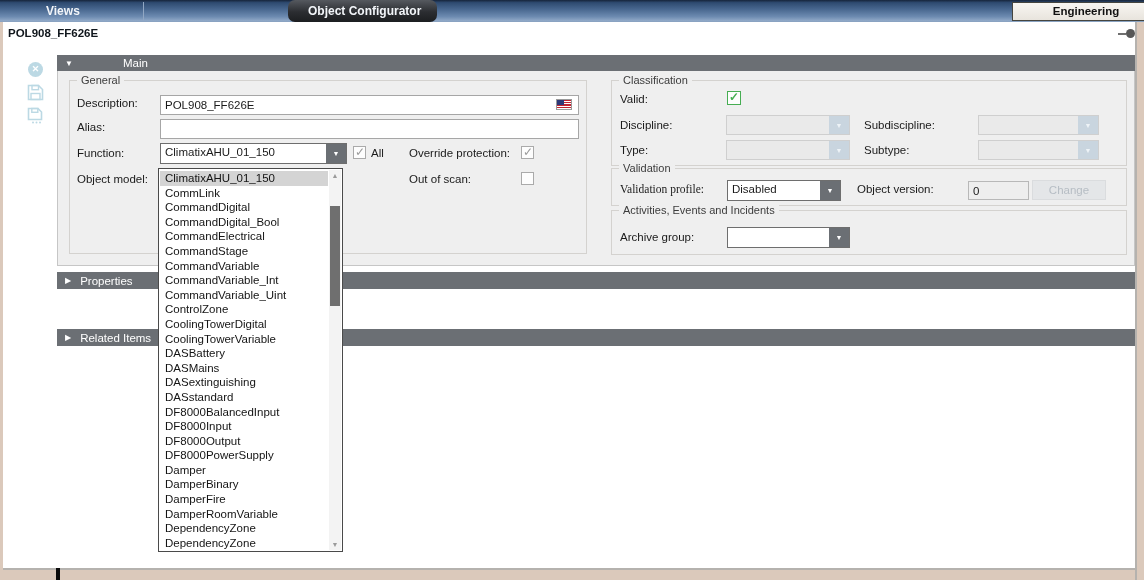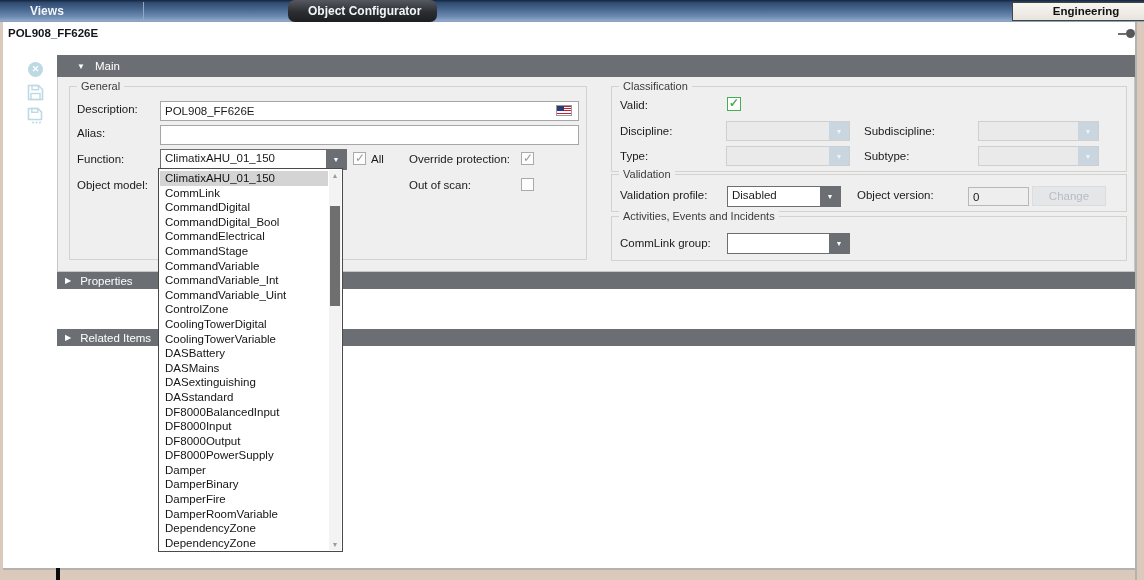--- a/index.html
+++ b/index.html
@@ -10,21 +10,21 @@
   
   .frame-left  { left:0; top:22px; width:3px; height:558px; background:#dbc9bb; z-index:45; }
   .frame-right { left:1135px; top:22px; width:9px; height:558px; background:#dbc9bb; border-left:2px solid #b5b2ae; z-index:45; }
   .frame-bottom{ left:0; top:568px; width:1144px; height:12px; background:#dbc9bb; border-top:2px solid #b5b2ae; z-index:44; }
   .cursor-artifact { left:56px; top:568px; width:4px; height:12px; background:#0a0a0a; z-index:50; }
 
   
   .tabbar { left:0; top:0; width:1144px; height:22px; z-index:40;
     background:linear-gradient(180deg,#16243a 0%,#2e4a70 12%,#48678f 42%,#6d8bb1 76%,#93abc9 96%,#7e98b8 100%); }
   .tab { position:absolute; top:0; height:22px; color:#f2f5f9; font-size:12px; font-weight:bold; line-height:22px; padding-left:10px; cursor:default; }
-  .tab-views    { left:0;  width:143px;padding-left:30px; }
+  .tab-views    { left:16px;  width:143px;padding-left:30px; }
   .tab-graphics { left:144px; width:144px; }
   .tab-sep { position:absolute; left:143px; top:2px; width:1px; height:18px; background:#91a7c3; }
   .tab-active { position:absolute; left:288px; top:0; width:149px; height:22px;
     background:linear-gradient(180deg,#55595f 0%,#2b2d31 55%,#1c1e21 100%);border-radius:7px; }
   .btn-engineering { position:absolute; left:1012px; top:2px; width:148px; height:19px;
     background:linear-gradient(180deg,#f8f6f2,#e8e4dd); border:1px solid #45453f;
     font-size:11.5px; font-weight:bold; color:#111; text-align:center; line-height:17px; }
 
   
   .crumbrow { left:3px; top:22px; width:1132px; height:24px; background:#fff; }
@@ -35,22 +35,22 @@
 
   
   .icon-close { left:28px; top:62px; width:15px; height:15px; border-radius:50%; background:#bcd9e4; }
   .icon-close::before { content:'✕'; position:absolute; left:0; top:0; width:15px; height:15px;
     color:#fff; font-size:9px; font-weight:bold; text-align:center; line-height:15px; }
   .icon-save   { left:27px; top:84px;  width:17px; height:17px; }
   .icon-saveas { left:27px; top:107px; width:17px; height:17px; }
 
   
   .main-expander { left:57px; top:55px; width:1078px; }
-  .exp-header { height:22px; background:#6b6f74; color:#fff; font-size:11.5px;
-    display:flex; align-items:center; padding-left:20px; }
+  .exp-header { height:16px; background:#6b6f74; color:#fff; font-size:11.5px;
+    display:flex; align-items:center; padding-left:8px;gap:40px; }
   .exp-header .arr { font-size:8px; margin-right:10px; }
   .arr-down::before { content:'▼'; } .arr-right::before { content:'▶'; }
   .main-body { position:relative; height:195px; background:#efefef; border:1px solid #c6c6c6; border-top:none; }
 
   .groupbox { position:absolute; border:1px solid #d4d2cf; }
   .gb-title { position:absolute; top:-7px; left:7px; background:#efefef; padding:0 4px;
     font-size:11px; color:#3c3c3c; white-space:nowrap; }
 
   .flabel { position:absolute; font-size:11.5px; color:#1a1a1a; white-space:nowrap; }
   .textinput { position:absolute; background:#fff; border:1px solid #a6a6a6; font-size:11.5px;
@@ -191,35 +191,35 @@
       <span class="flabel" style="left:252px; top:63px;">Subtype:</span>
       <div class="dropdown disabled" style="left:366px; top:59px; width:121px; height:20px;">
         <span class="dd-text"></span>
         <span class="dd-btn">▼</span>
       </div>
     </div>
 
     <div class="groupbox" style="left:553px; top:97px; width:516px; height:38px;">
       <span class="gb-title">Validation</span>
 
-      <span class="flabel" style="left:8px; top:14px;">Validation profile:</span>
+      <span class="flabel" style="left:8px; top:14px;font-family:Liberation Serif, serif;">Validation profile:</span>
       <div class="dropdown enabled" style="left:115px; top:11px; width:114px; height:21px;">
         <span class="dd-text">Disabled</span>
         <span class="dd-btn">▼</span>
       </div>
 
       <span class="flabel" style="left:245px; top:14px;">Object version:</span>
       <input class="textinput" readonly="" style="left: 356px; top: 12px; width: 61px; height: 19px;" value="0">
       <div class="btn-change" style="left:420px; top:11px; width:74px; height:20px; line-height:18px;">Change</div>
     </div>
 
     <div class="groupbox" style="left:553px; top:139px; width:516px; height:45px;">
       <span class="gb-title">Activities, Events and Incidents</span>
 
-      <span class="flabel" style="left:8px; top:20px;">CommLink group:</span>
+      <span class="flabel" style="left:8px; top:20px;">Archive group:</span>
       <div class="dropdown enabled" style="left:115px; top:16px; width:123px; height:21px;">
         <span class="dd-text"></span>
         <span class="dd-btn">▼</span>
       </div>
     </div>
 
   </div>
 </div>
 
 <div class="expander-bar bar-properties">

